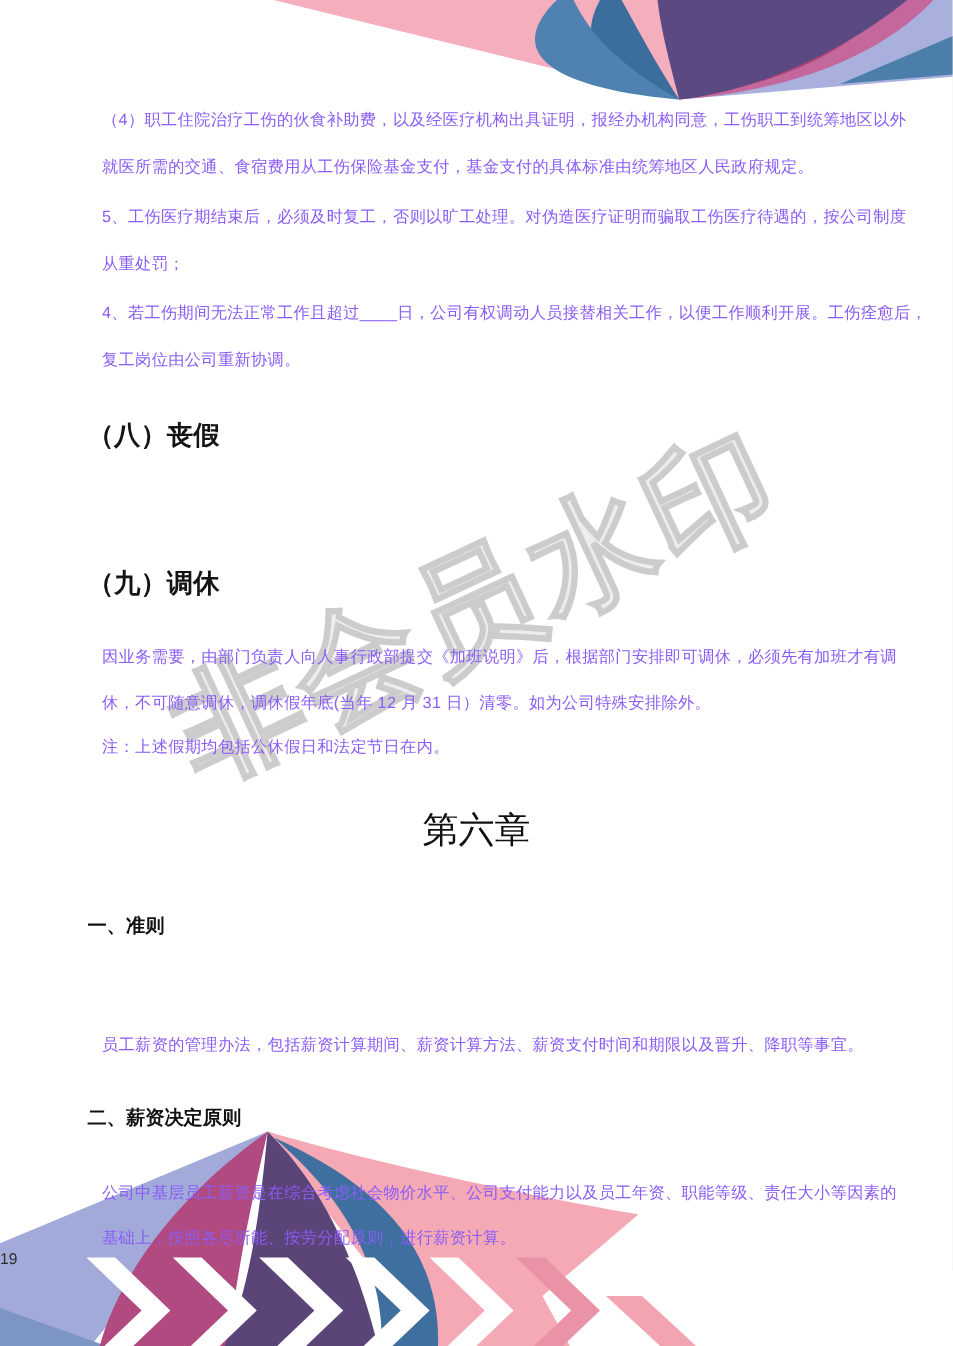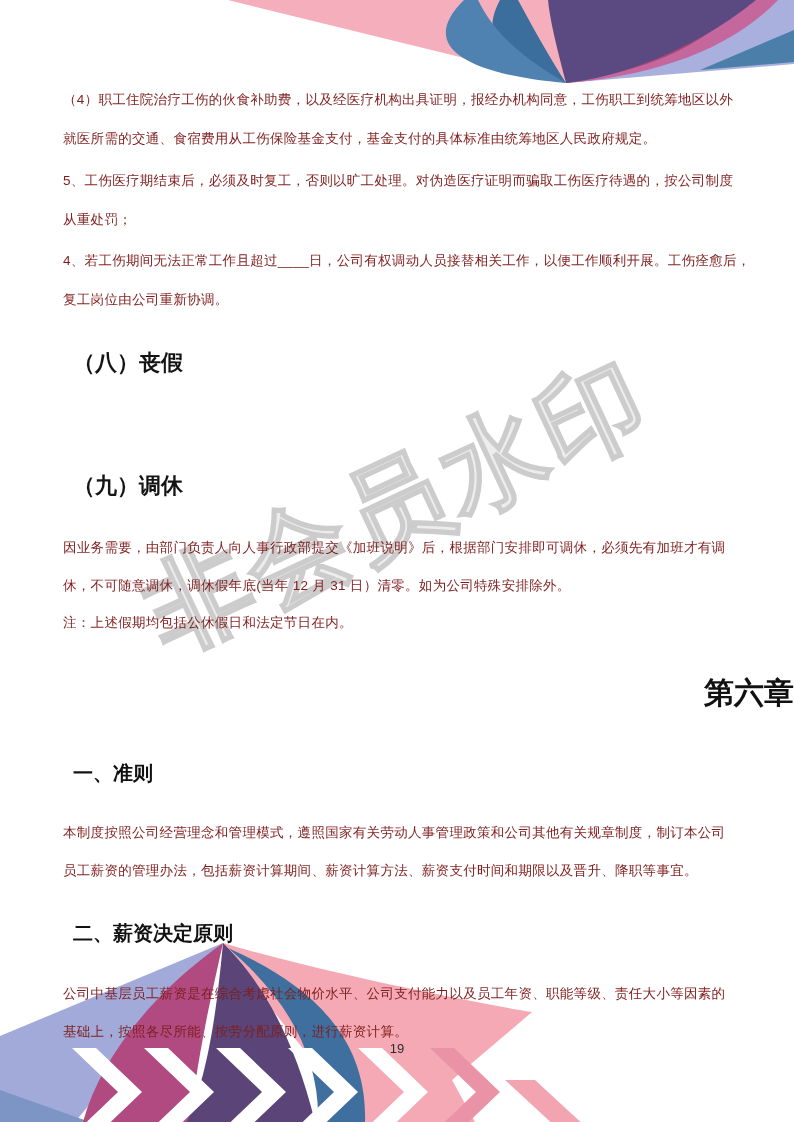--- a/index.html
+++ b/index.html
@@ -14,39 +14,39 @@
   .watermark {
     position:absolute; left:152px; top:568px; z-index:1;
     font-size:104px; font-weight:bold; line-height:1; white-space:nowrap;
     color:#ededed; -webkit-text-stroke:2px #cccccc;
     letter-spacing:4px;
     transform:rotate(-25deg); transform-origin:left center;
     user-select:none;
   }
   .content { position:absolute; inset:0; z-index:2; }
   .bodyline {
-    position:absolute; left:63px; white-space:nowrap;
-    font-size:13.5px; color:#7f1d1d; letter-spacing:0.3px; line-height:20px;
+    position:absolute; left:85px; white-space:nowrap;
+    font-size:13.5px; color:#8b5cf6; letter-spacing:0.3px; line-height:20px;
   }
   .h-small {
     position:absolute; left:73px; white-space:nowrap;
     font-size:22px; font-weight:bold; color:#141414; line-height:22px;
   }
   .h-mid {
     position:absolute; left:73px; white-space:nowrap;
-    font-size:20px; font-weight:bold; color:#111111; line-height:26px;
+    font-size:16px; font-weight:bold; color:#111111; line-height:26px;
   }
   .chapter {
     position:absolute; top:674px; left:0; width:100%;
-    display:flex; justify-content:flex-end; align-items:baseline; gap:44px;
-    font-size:30px; font-weight:bold; color:#111111; line-height:38px;
+    display:flex; justify-content:center; align-items:baseline; gap:44px;
+    font-size:30px; font-weight:normal; color:#111111; line-height:38px;
   }
   .pagenum {
     position:absolute; top:1041px; left:0; width:100%;
-    text-align:center; font-size:13px; color:#2d2d2d;
+    font-size:13px; color:#2d2d2d;
   }
 </style>
 </head>
 <body>
 
 <div class="page">
 
   <svg id="decor-top" class="decor" width="794" height="85" viewBox="0 0 794 85" aria-hidden="true">
     <path d="M228,0 L702,0 L566,83 Z" fill="#f5aebb"></path>
     <path d="M700,0 L794,0 L794,64 L566,83 Z" fill="#a9b0dd"></path>
@@ -93,21 +93,20 @@
     <div class="h-small" style="top:475px">（九）调休</div>
     <div class="bodyline" style="top:538px">因业务需要，由部门负责人向人事行政部提交《加班说明》后，根据部门安排即可调休，必须先有加班才有调</div>
     <div class="bodyline" style="top:576px">休，不可随意调休，调休假年底(当年 12 月 31 日）清零。如为公司特殊安排除外。</div>
     <div class="bodyline" style="top:613px">注：上述假期均包括公休假日和法定节日在内。</div>
 
     <div class="chapter">
       <span>第六章</span>
     </div>
 
     <div class="h-mid" style="top:760px">一、准则</div>
-    <div class="bodyline" style="top:823px">本制度按照公司经营理念和管理模式，遵照国家有关劳动人事管理政策和公司其他有关规章制度，制订本公司</div>
     <div class="bodyline" style="top:861px">员工薪资的管理办法，包括薪资计算期间、薪资计算方法、薪资支付时间和期限以及晋升、降职等事宜。</div>
 
     <div class="h-mid" style="top:920px">二、薪资决定原则</div>
     <div class="bodyline" style="top:984px">公司中基层员工薪资是在综合考虑社会物价水平、公司支付能力以及员工年资、职能等级、责任大小等因素的</div>
     <div class="bodyline" style="top:1022px">基础上，按照各尽所能、按劳分配原则，进行薪资计算。</div>
 
     <div class="pagenum">19</div>
   </div>
 
 </div>

